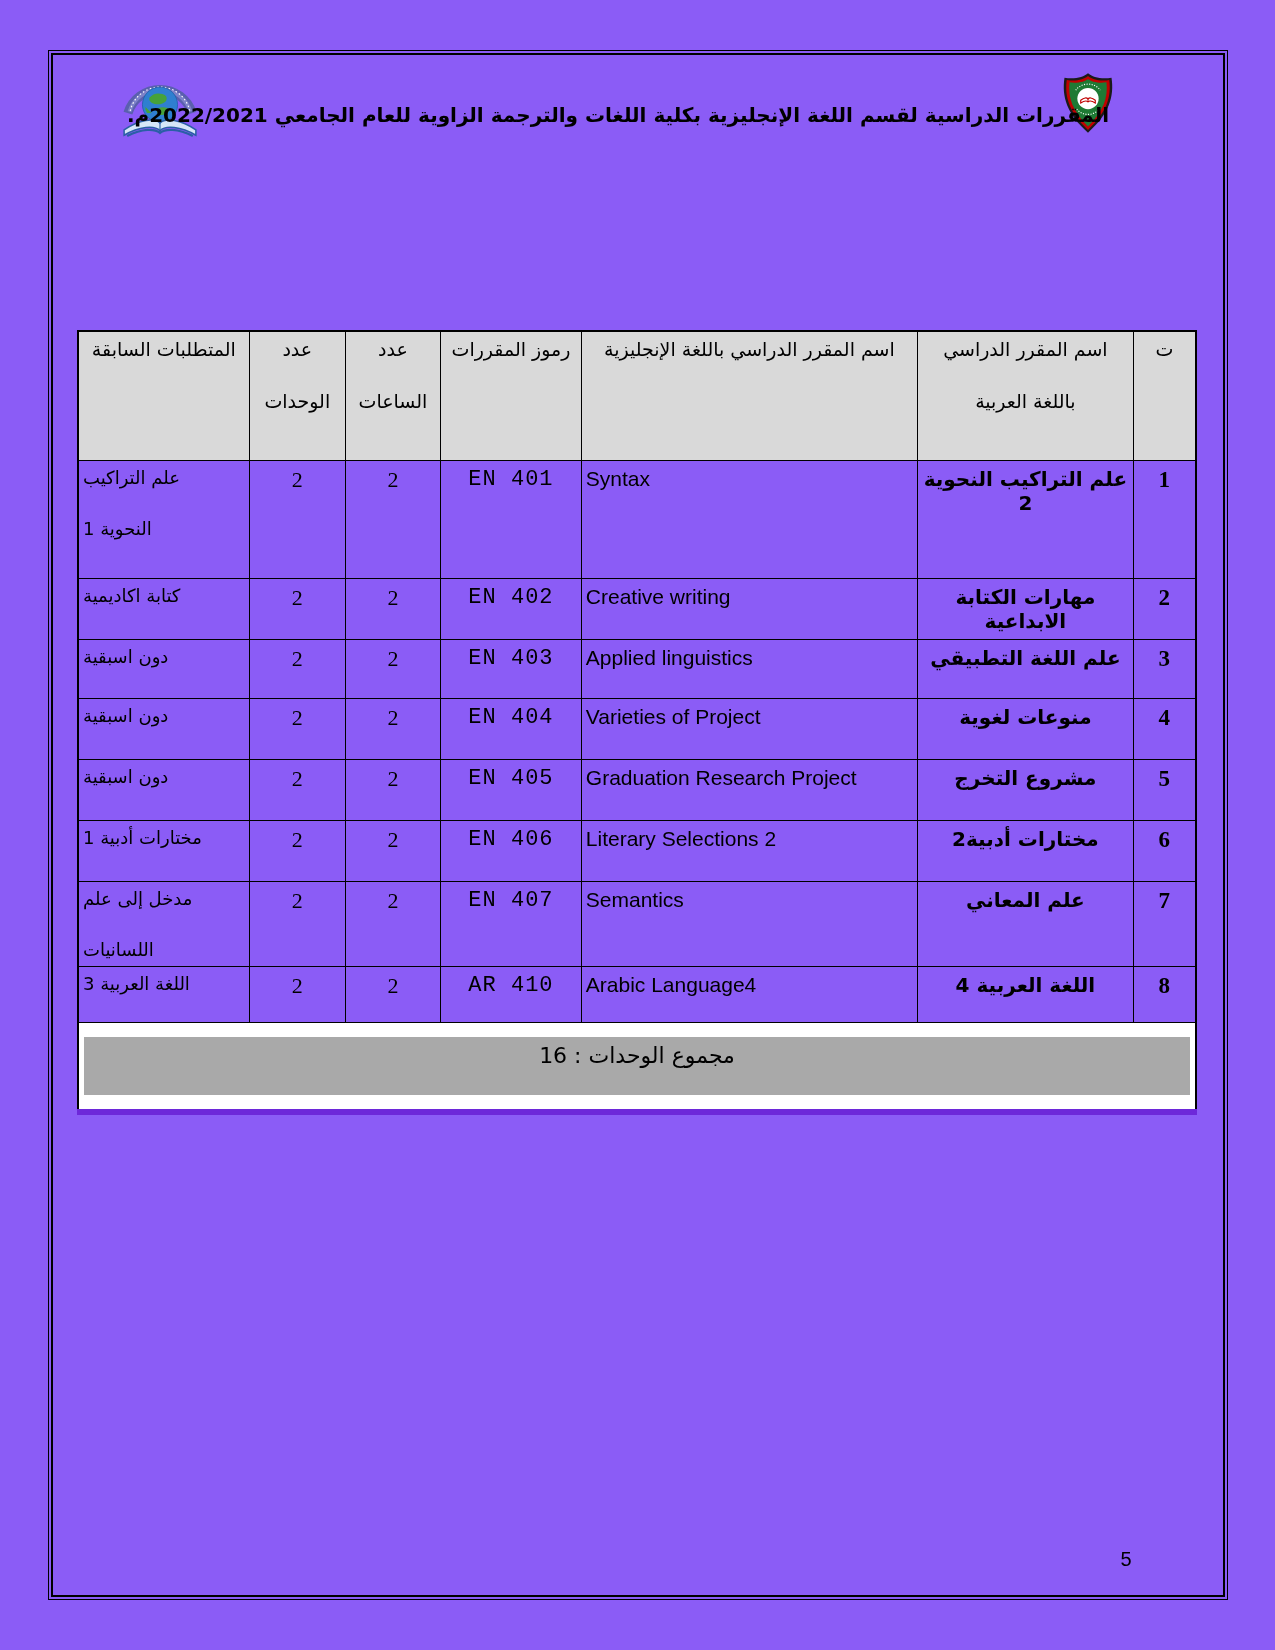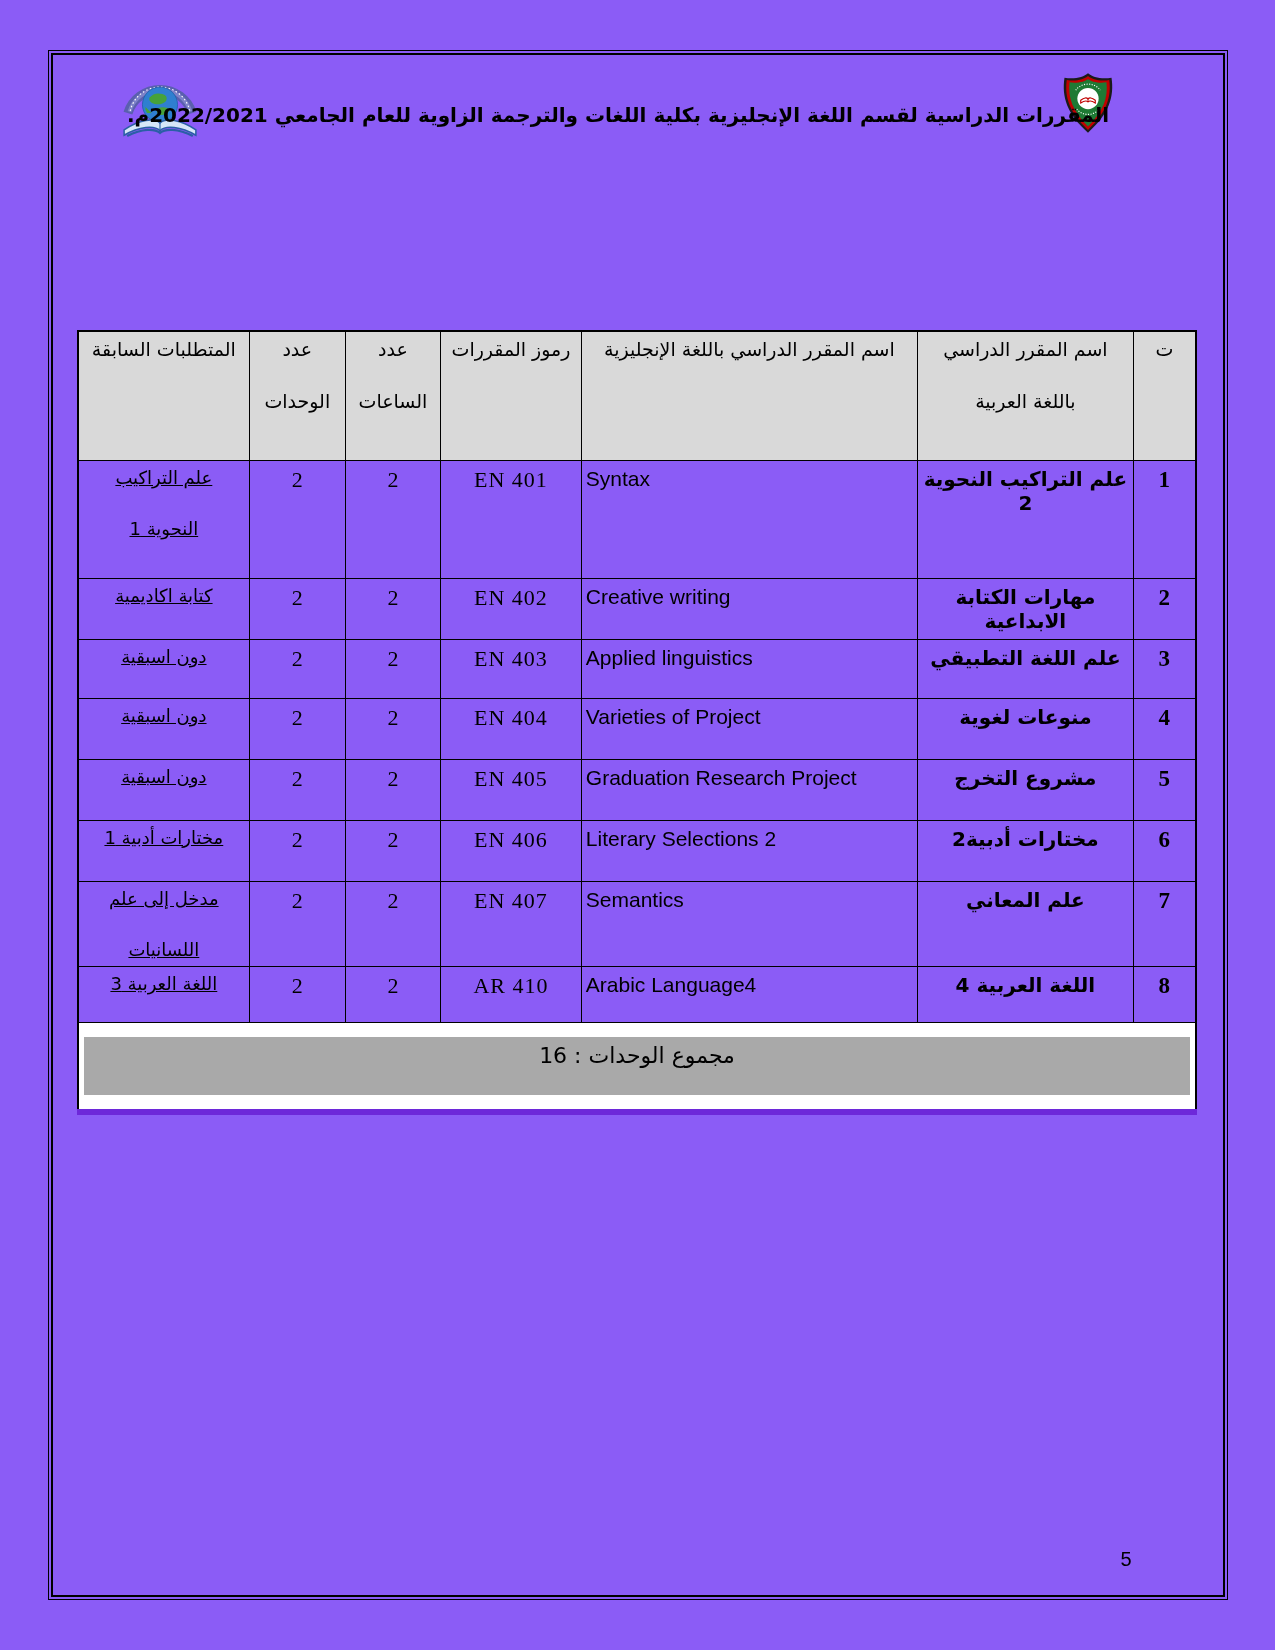--- a/index.html
+++ b/index.html
@@ -34,24 +34,24 @@
   .col-code{width:139px;}
   .col-hrs{width:94px;}
   .col-unt{width:95px;}
   .col-pre{width:169px;}
   td.idx{text-align:center;font-family:"Liberation Serif",serif;font-weight:bold;font-size:23px;
          border-left:3px double #000;}
   th.idx-h{border-left:3px double #000;}
   td.ar{ text-align:center;font-weight:bold;font-size:20px;}
   td.en{ direction:ltr;text-align:left;padding-left:12px;font-family:"Liberation Sans",sans-serif;
          font-size:21px;font-weight:normal;}
-  td.code{direction:ltr;text-align:center;font-family:Liberation Serif, serif;font-size:22px;
+  td.code{direction:ltr;text-align:center;font-family:Liberation Mono, monospace;font-size:22px;
           letter-spacing:1px;}
   td.num{text-align:center;font-family:"Liberation Serif",serif;font-size:22px;}
-  td.pre{text-align:center;font-size:18px;font-weight:normal;text-decoration:underline;}
+  td.pre{text-align:left;font-size:18px;font-weight:normal;}
   .ln2{display:block;margin-top:30px;}
   .ln2:empty{display:none;}
   tr.r1{height:118px;} tr.r2{height:54px;} tr.r3{height:59px;} tr.r4{height:61px;}
   tr.r5{height:61px;} tr.r6{height:61px;} tr.r7{height:76px;} tr.r8{height:56px;}
   tr.frow td{height:58px;padding:14px 5px;border-bottom:6px solid #6d28d9;background:#ffffff;}
   .total-bar{background:#a9a9a9;width:100%;height:100%;display:flex;align-items:flex-start;
              justify-content:center;direction:rtl;font-size:22px;padding-top:6px;box-sizing:border-box;}
 
   .page-num{position:absolute;left:1106px;top:1548px;width:40px;text-align:center;
             font-family:"Liberation Sans",sans-serif;font-size:20px;color:#000;}

